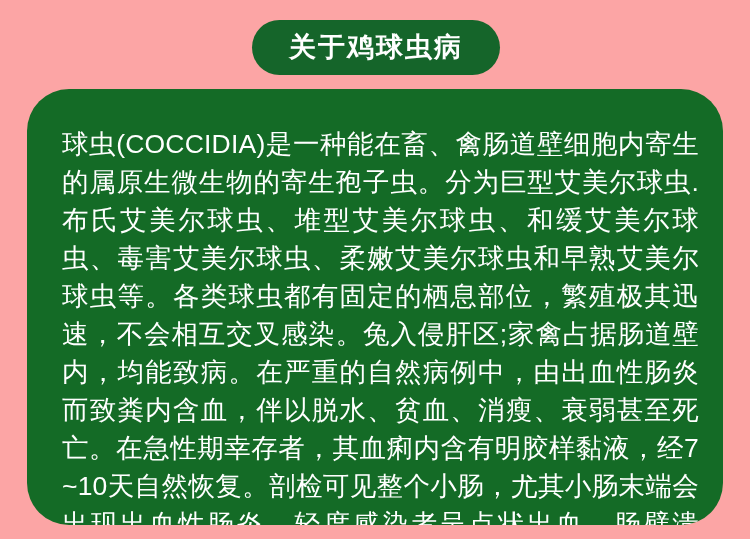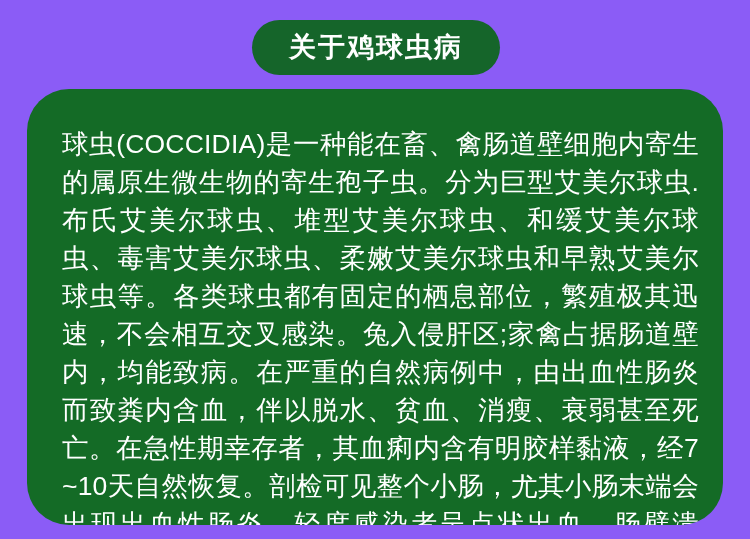--- a/index.html
+++ b/index.html
@@ -11,21 +11,21 @@
   body {
     width: 750px;
     height: 539px;
     overflow: hidden;
     font-family: "Liberation Sans", "DejaVu Sans", sans-serif;
   }
   .page {
     position: relative;
     width: 750px;
     height: 539px;
-    background: #8b5cf6;
+    background: #fca5a5;
   }
   
   .title-pill {
     position: absolute;
     left: 252px;
     top: 20px;
     width: 248px;
     height: 55px;
     background: #15652a;
     border-radius: 28px;

